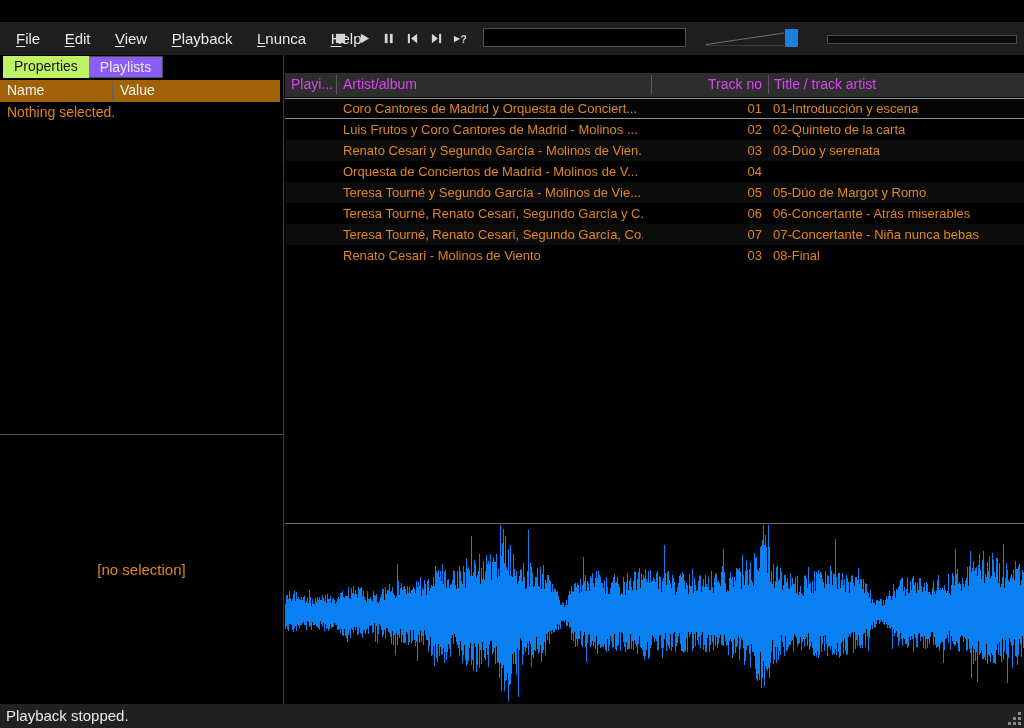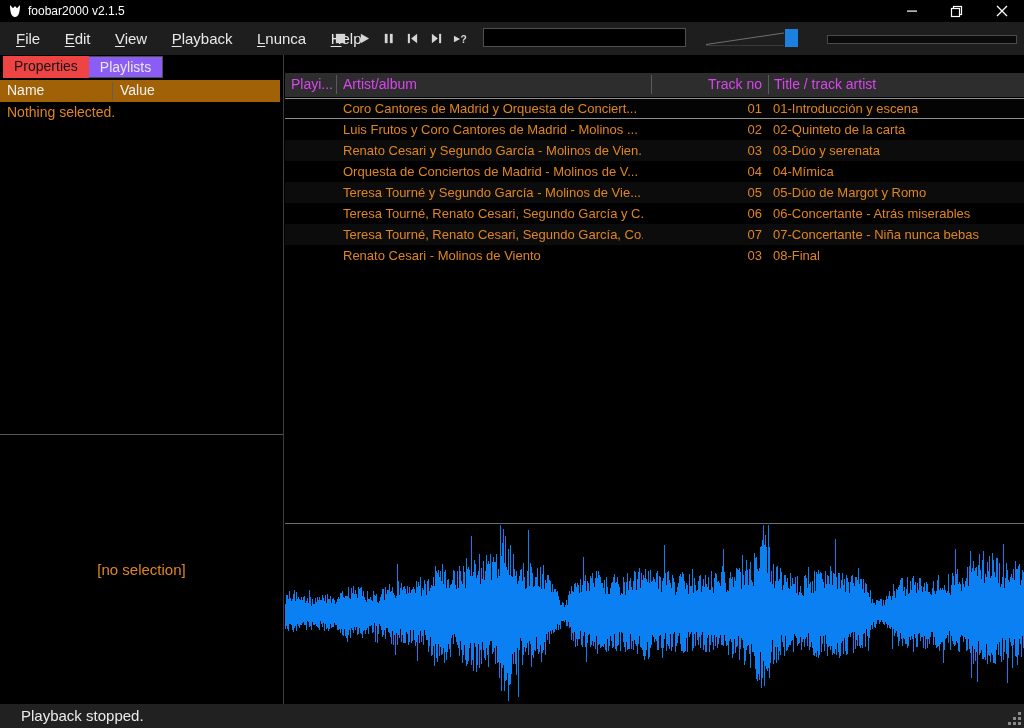--- a/index.html
+++ b/index.html
@@ -36,21 +36,21 @@
   .seekbar{position:absolute;left:827px;top:13px;width:190px;height:9px;background:#0a0a0a;border:1px solid #4a4a4a;}
 
   
   .main{position:absolute;top:55px;left:0;width:1024px;height:649px;background:#000;}
   .v-divider{position:absolute;left:283px;top:0;width:1px;height:649px;background:#3c3c3c;}
 
   
   .left-pane{position:absolute;left:0;top:0;width:283px;height:649px;}
   .tabs{position:absolute;left:3px;top:1px;height:22px;display:flex;}
   .tab{height:22px;padding:0 11px;font-size:14px;line-height:21px;white-space:nowrap;}
-  .tab-active{background:#ef4444;color:#161616;text-align:center;}
+  .tab-active{background:#bef264;color:#161616;text-align:center;}
   .tab-inactive{background:#8b5cf6;color:#e8e8e8;border:1px solid #4e4e4e;border-left:none;}
   .nv-header{position:absolute;left:0;top:25px;width:280px;height:22px;background:#a16207;font-size:14px;color:#f2f2f2;}
   .nv-name{position:absolute;left:7px;top:2px;}
   .nv-div{position:absolute;left:112px;top:2px;width:1px;height:18px;background:#5f5f5f;}
   .nv-value{position:absolute;left:120px;top:2px;}
   .props-empty{position:absolute;left:0;top:47px;width:280px;height:20px;line-height:20px;padding-left:7px;color:var(--orange);font-size:14px;background:#000;}
   .left-h-divider{position:absolute;left:0;top:379px;width:283px;height:1px;background:#555;}
   .artbox{position:absolute;left:0;top:380px;width:283px;height:269px;display:flex;align-items:center;justify-content:center;}
   .artbox-text{color:var(--orange);font-size:15px;}
 
@@ -73,59 +73,35 @@
   .plr-cell{position:absolute;top:0;white-space:nowrap;overflow:hidden;}
   .plr-artist{left:58px;width:300px;}
   .plr-track{left:368px;width:109px;text-align:right;}
   .plr-title{left:488px;width:248px;}
 
   .wave-divider{position:absolute;left:0;top:468px;width:739px;height:1px;background:#6e6e6e;}
   .wave-panel{position:absolute;left:0;top:469px;width:739px;height:180px;background:#000;}
 
   
   .statusbar{position:absolute;left:0;top:704px;width:1024px;height:24px;background:#212121;}
-  .status-text{position:absolute;left:21px;top:0;font-size:15px;color:#eaeaea;line-height:24px;}
+  .status-text{position:absolute;left:6px;top:0;font-size:15px;color:#eaeaea;line-height:24px;}
   .grip{position:absolute;right:2px;bottom:2px;width:14px;height:14px;}
   .grip i{position:absolute;width:3px;height:3px;background:#8a8a8a;}
   .grip i:nth-child(1){left:10px;top:0;}
   .grip i:nth-child(2){left:5px;top:5px;}
   .grip i:nth-child(3){left:10px;top:5px;}
   .grip i:nth-child(4){left:0;top:10px;}
   .grip i:nth-child(5){left:5px;top:10px;}
   .grip i:nth-child(6){left:10px;top:10px;}
 </style>
 </head>
 <body>
 
 <div class="window">
 
-  <div class="titlebar">
-    <span class="app-icon">
-      <svg width="14" height="14" viewBox="0 0 14 14">
-          <path d="M2,1 L5,4.2 L7,2 L9,4.2 L12,1 C12,7.5 10.8,13 7,13 C3.2,13 2,7.5 2,1 Z" fill="#fff"></path>
-        </svg>
-    </span>
-    <span class="title-text">foobar2000 v2.1.5</span>
-    <span class="win-btn btn-min">
-      <svg width="12" height="12" viewBox="0 0 12 12">
-          <rect x="1" y="5.5" width="10" height="1.2" fill="#fff"></rect>
-        </svg>
-    </span>
-    <span class="win-btn btn-restore">
-      <svg width="13" height="13" viewBox="0 0 13 13">
-          <rect x="3.5" y="1.5" width="8" height="8" fill="none" stroke="#fff" stroke-width="1.2"></rect>
-          <rect x="1.5" y="3.5" width="8" height="8" fill="#000" stroke="#fff" stroke-width="1.2"></rect>
-        </svg>
-    </span>
-    <span class="win-btn btn-close">
-      <svg width="12" height="12" viewBox="0 0 12 12">
-          <path d="M1,1 L11,11 M11,1 L1,11" stroke="#fff" stroke-width="1.3"></path>
-        </svg>
-    </span>
-  </div>
 
   <div class="menubar">
     <div class="menu-items">
       <span class="menu-item"><span class="mkey">F</span><span>ile</span></span>
       <span class="menu-item"><span class="mkey">E</span><span>dit</span></span>
       <span class="menu-item"><span class="mkey">V</span><span>iew</span></span>
       <span class="menu-item"><span class="mkey">P</span><span>layback</span></span>
       <span class="menu-item"><span class="mkey">L</span><span>nunca</span></span>
       <span class="menu-item"><span class="mkey">H</span><span>elp</span></span>
     </div>
@@ -223,21 +199,20 @@
         <span class="plr-cell plr-title">02-Quinteto de la carta</span>
       </div>
       <div class="pl-row alt" style="top:85px">
         <span class="plr-cell plr-artist">Renato Cesari y Segundo García - Molinos de Vien...</span>
         <span class="plr-cell plr-track">03</span>
         <span class="plr-cell plr-title">03-Dúo y serenata</span>
       </div>
       <div class="pl-row" style="top:106px">
         <span class="plr-cell plr-artist">Orquesta de Conciertos de Madrid - Molinos de V...</span>
         <span class="plr-cell plr-track">04</span>
-        <span class="plr-cell plr-title">04-Mímica</span>
       </div>
       <div class="pl-row alt" style="top:127px">
         <span class="plr-cell plr-artist">Teresa Tourné y Segundo García - Molinos de Vie...</span>
         <span class="plr-cell plr-track">05</span>
         <span class="plr-cell plr-title">05-Dúo de Margot y Romo</span>
       </div>
       <div class="pl-row" style="top:148px">
         <span class="plr-cell plr-artist">Teresa Tourné, Renato Cesari, Segundo García y C...</span>
         <span class="plr-cell plr-track">06</span>
         <span class="plr-cell plr-title">06-Concertante - Atrás miserables</span>

